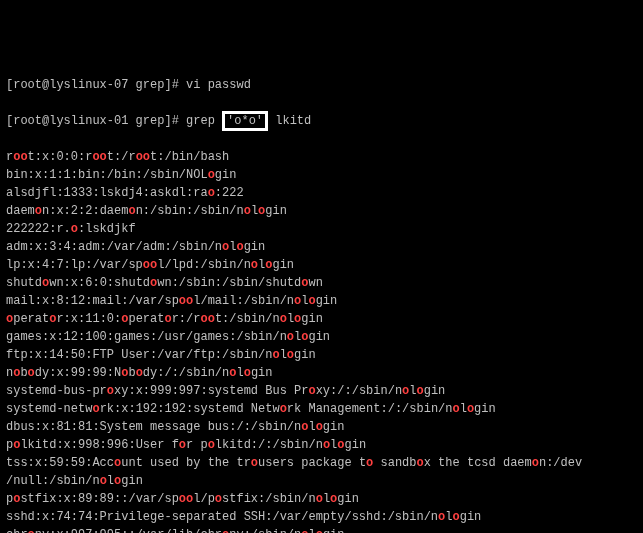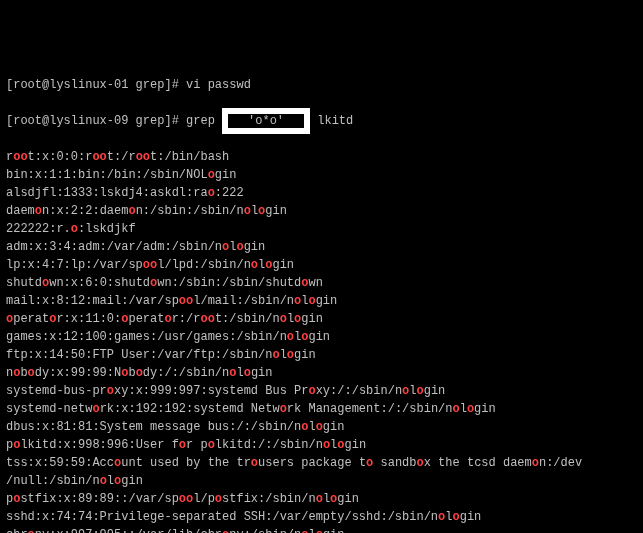--- a/index.html
+++ b/index.html
@@ -9,28 +9,28 @@
       font-size: 12px;
       line-height: 18px;
       color: #c0c0c0;
       padding: 4px 6px;
       width: 643px;
       white-space: pre;
     }
     .line { display: block; }
     .hl { color: #ff4040; font-weight: bold; }
     .boxed {
-      border: 6px solid #ffffff;
-      padding: 0 20px;
+      border: 3px solid #ffffff;
+      padding: 0 2px;
     }
   </style>
 </head>
 <body>
 
 
 
-<span class="line">[root@lyslinux-01 grep]# vi passwd</span>
-<span class="line"><span>[root@lyslinux-09 grep]# grep </span><span class="boxed">'o*o'</span><span> lkitd</span></span>
+<span class="line">[root@lyslinux-07 grep]# vi passwd</span>
+<span class="line"><span>[root@lyslinux-01 grep]# grep </span><span class="boxed">'o*o'</span><span> lkitd</span></span>
 <div id="output"><span class="line"><span>r</span><span class="hl">oo</span><span>t:x:0:0:r</span><span class="hl">oo</span><span>t:/r</span><span class="hl">oo</span><span>t:/bin/bash</span></span><span class="line"><span>bin:x:1:1:bin:/bin:/sbin/NOL</span><span class="hl">o</span><span>gin</span></span><span class="line"><span>alsdjfl:1333:lskdj4:askdl:ra</span><span class="hl">o</span><span>:222</span></span><span class="line"><span>daem</span><span class="hl">o</span><span>n:x:2:2:daem</span><span class="hl">o</span><span>n:/sbin:/sbin/n</span><span class="hl">o</span><span>l</span><span class="hl">o</span><span>gin</span></span><span class="line"><span>222222:r.</span><span class="hl">o</span><span>:lskdjkf</span></span><span class="line"><span>adm:x:3:4:adm:/var/adm:/sbin/n</span><span class="hl">o</span><span>l</span><span class="hl">o</span><span>gin</span></span><span class="line"><span>lp:x:4:7:lp:/var/sp</span><span class="hl">oo</span><span>l/lpd:/sbin/n</span><span class="hl">o</span><span>l</span><span class="hl">o</span><span>gin</span></span><span class="line"><span>shutd</span><span class="hl">o</span><span>wn:x:6:0:shutd</span><span class="hl">o</span><span>wn:/sbin:/sbin/shutd</span><span class="hl">o</span><span>wn</span></span><span class="line"><span>mail:x:8:12:mail:/var/sp</span><span class="hl">oo</span><span>l/mail:/sbin/n</span><span class="hl">o</span><span>l</span><span class="hl">o</span><span>gin</span></span><span class="line"><span class="hl">o</span><span>perat</span><span class="hl">o</span><span>r:x:11:0:</span><span class="hl">o</span><span>perat</span><span class="hl">o</span><span>r:/r</span><span class="hl">oo</span><span>t:/sbin/n</span><span class="hl">o</span><span>l</span><span class="hl">o</span><span>gin</span></span><span class="line"><span>games:x:12:100:games:/usr/games:/sbin/n</span><span class="hl">o</span><span>l</span><span class="hl">o</span><span>gin</span></span><span class="line"><span>ftp:x:14:50:FTP User:/var/ftp:/sbin/n</span><span class="hl">o</span><span>l</span><span class="hl">o</span><span>gin</span></span><span class="line"><span>n</span><span class="hl">o</span><span>b</span><span class="hl">o</span><span>dy:x:99:99:N</span><span class="hl">o</span><span>b</span><span class="hl">o</span><span>dy:/:/sbin/n</span><span class="hl">o</span><span>l</span><span class="hl">o</span><span>gin</span></span><span class="line"><span>systemd-bus-pr</span><span class="hl">o</span><span>xy:x:999:997:systemd Bus Pr</span><span class="hl">o</span><span>xy:/:/sbin/n</span><span class="hl">o</span><span>l</span><span class="hl">o</span><span>gin</span></span><span class="line"><span>systemd-netw</span><span class="hl">o</span><span>rk:x:192:192:systemd Netw</span><span class="hl">o</span><span>rk Management:/:/sbin/n</span><span class="hl">o</span><span>l</span><span class="hl">o</span><span>gin</span></span><span class="line"><span>dbus:x:81:81:System message bus:/:/sbin/n</span><span class="hl">o</span><span>l</span><span class="hl">o</span><span>gin</span></span><span class="line"><span>p</span><span class="hl">o</span><span>lkitd:x:998:996:User f</span><span class="hl">o</span><span>r p</span><span class="hl">o</span><span>lkitd:/:/sbin/n</span><span class="hl">o</span><span>l</span><span class="hl">o</span><span>gin</span></span><span class="line"><span>tss:x:59:59:Acc</span><span class="hl">o</span><span>unt used by the tr</span><span class="hl">o</span><span>users package t</span><span class="hl">o</span><span> sandb</span><span class="hl">o</span><span>x the tcsd daem</span><span class="hl">o</span><span>n:/dev</span></span><span class="line"><span>/null:/sbin/n</span><span class="hl">o</span><span>l</span><span class="hl">o</span><span>gin</span></span><span class="line"><span>p</span><span class="hl">o</span><span>stfix:x:89:89::/var/sp</span><span class="hl">oo</span><span>l/p</span><span class="hl">o</span><span>stfix:/sbin/n</span><span class="hl">o</span><span>l</span><span class="hl">o</span><span>gin</span></span><span class="line"><span>sshd:x:74:74:Privilege-separated SSH:/var/empty/sshd:/sbin/n</span><span class="hl">o</span><span>l</span><span class="hl">o</span><span>gin</span></span><span class="line"><span>chr</span><span class="hl">o</span><span>ny:x:997:995::/var/lib/chr</span><span class="hl">o</span><span>ny:/sbin/n</span><span class="hl">o</span><span>l</span><span class="hl">o</span><span>gin</span></span></div>
 
 
 
 
 
 </body></html>

